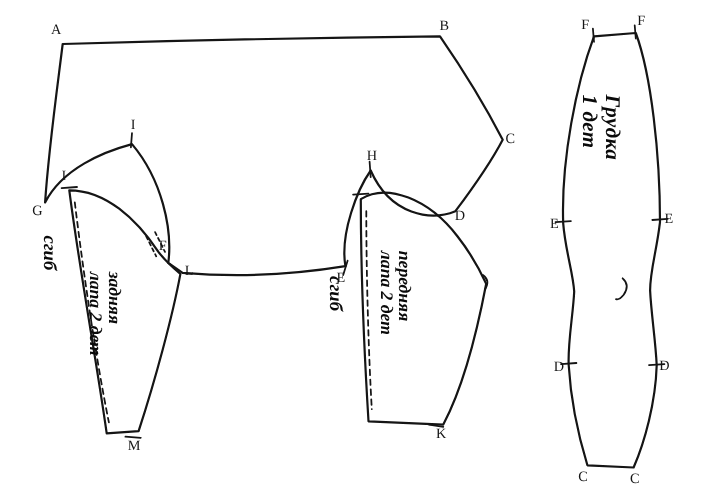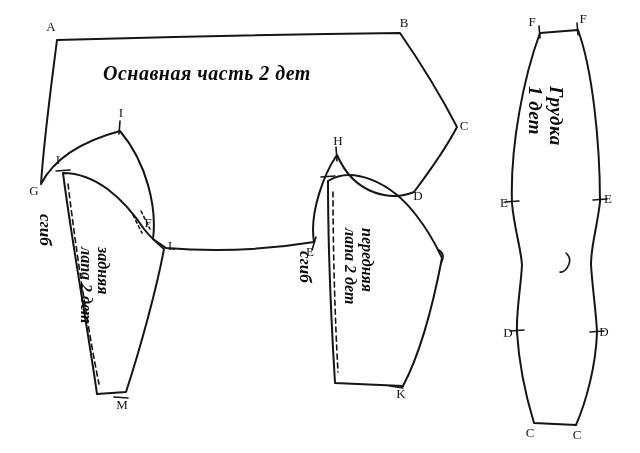--- a/index.html
+++ b/index.html
@@ -142,21 +142,20 @@
       <text class="pt" x="583" y="23">F</text>
       <text class="pt" x="504" y="207">E</text>
       <text class="pt" x="608" y="203">E</text>
       <text class="pt" x="508" y="337">D</text>
       <text class="pt" x="604" y="336">D</text>
       <text class="pt" x="530" y="437">C</text>
       <text class="pt" x="577" y="439">C</text>
     </g>
   </svg>
 
-  <div class="label title-label" style="left:103px; top:63px;">Оснавная часть 2 дет</div>
 
   <div class="label vtext fold-label" style="left:54px; top:214px;">сгиб</div>
 
   <div class="label vtext piece-label" style="left:112px; top:247px;">задняя
 лапа 2 дет</div>
 
   <div class="label vtext fold-label" style="left:314px; top:251px;">сгиб</div>
 
   <div class="label vtext piece-label" style="left:376px; top:228px;">передняя
 лапа 2 дет</div>

